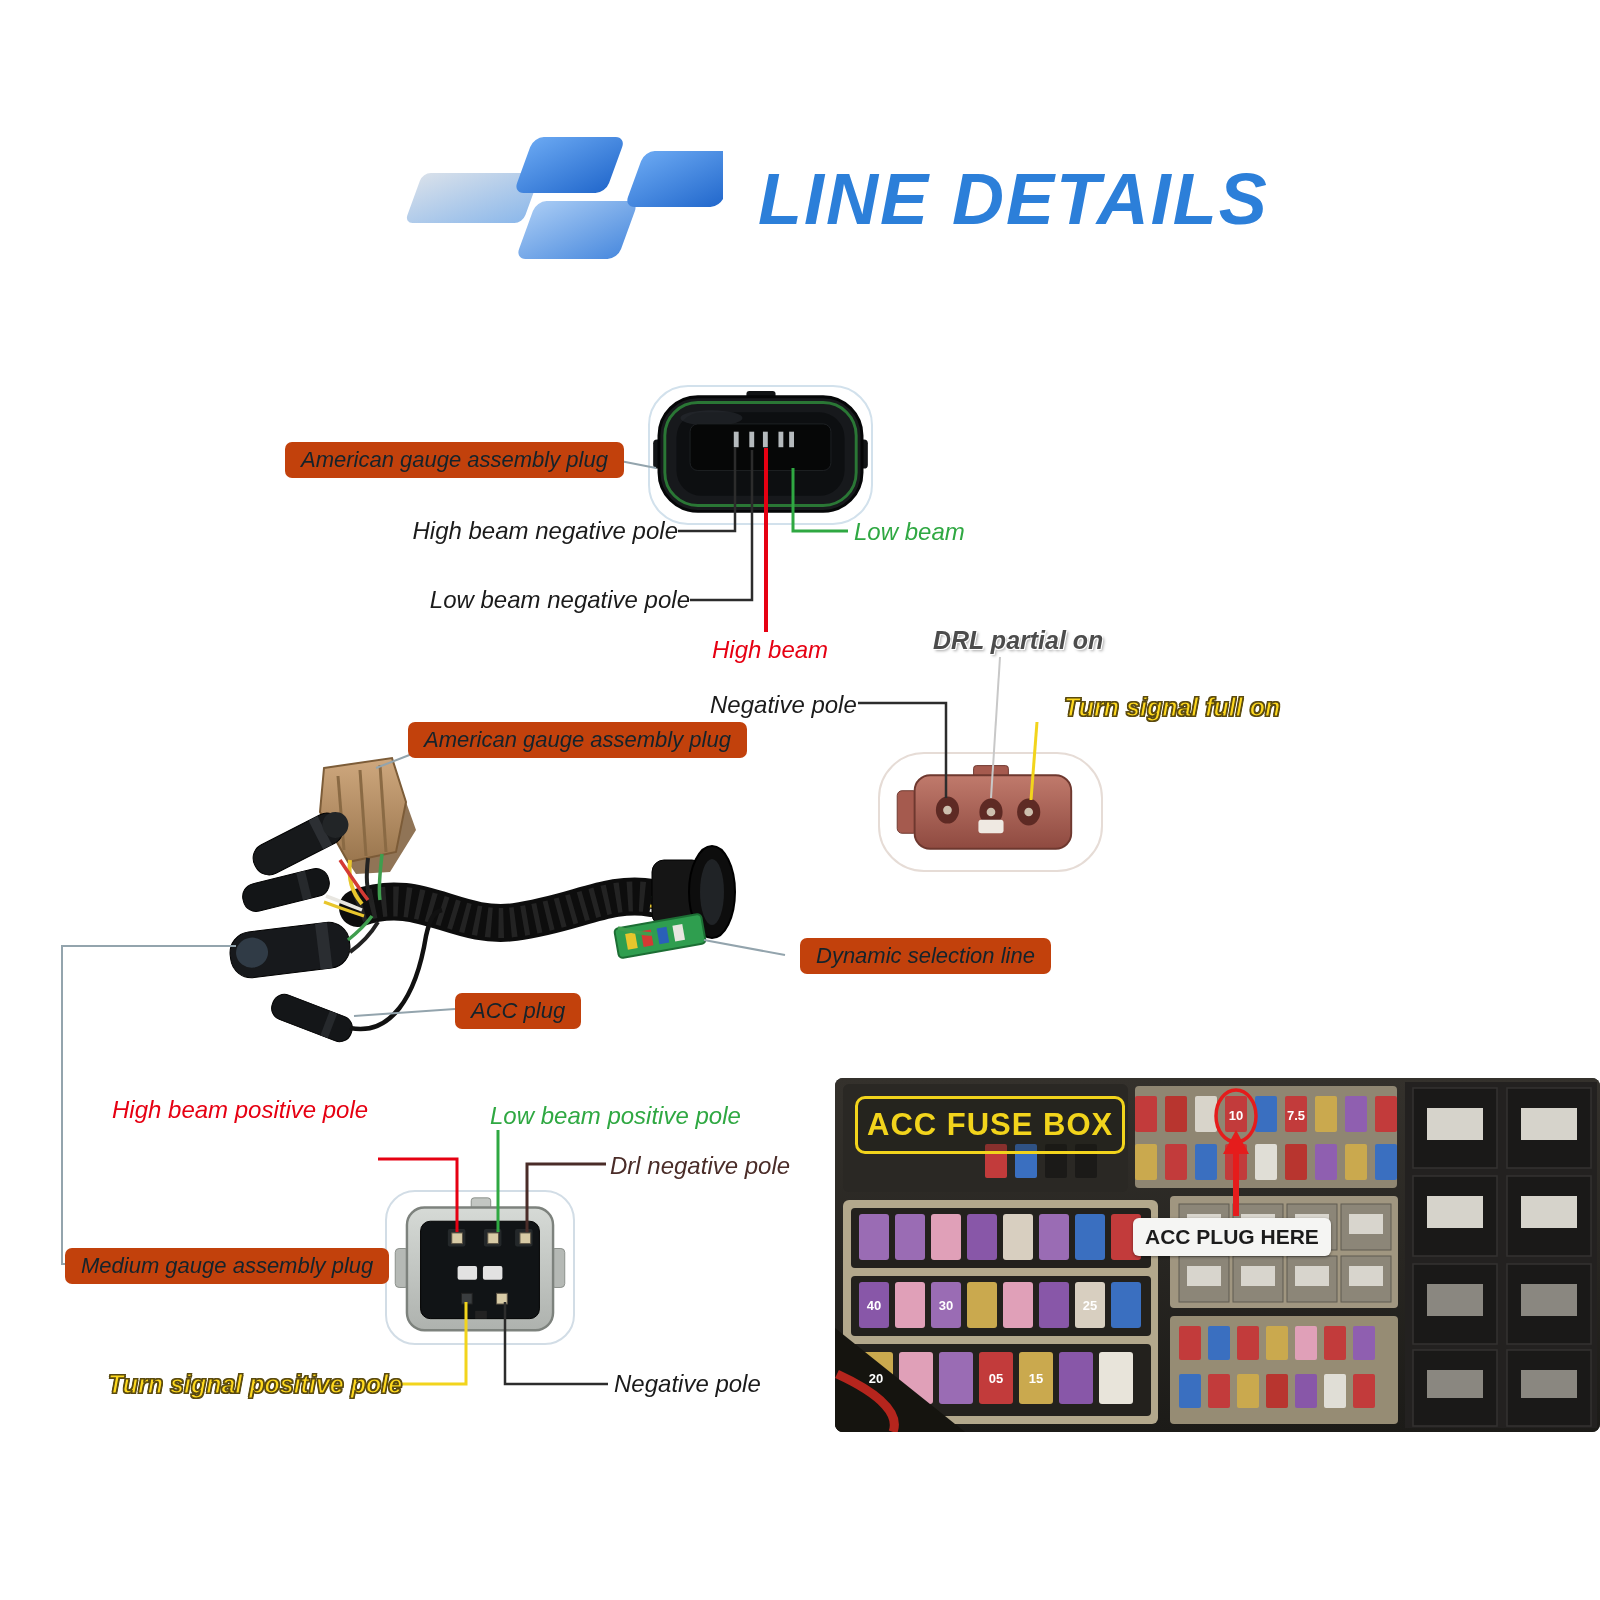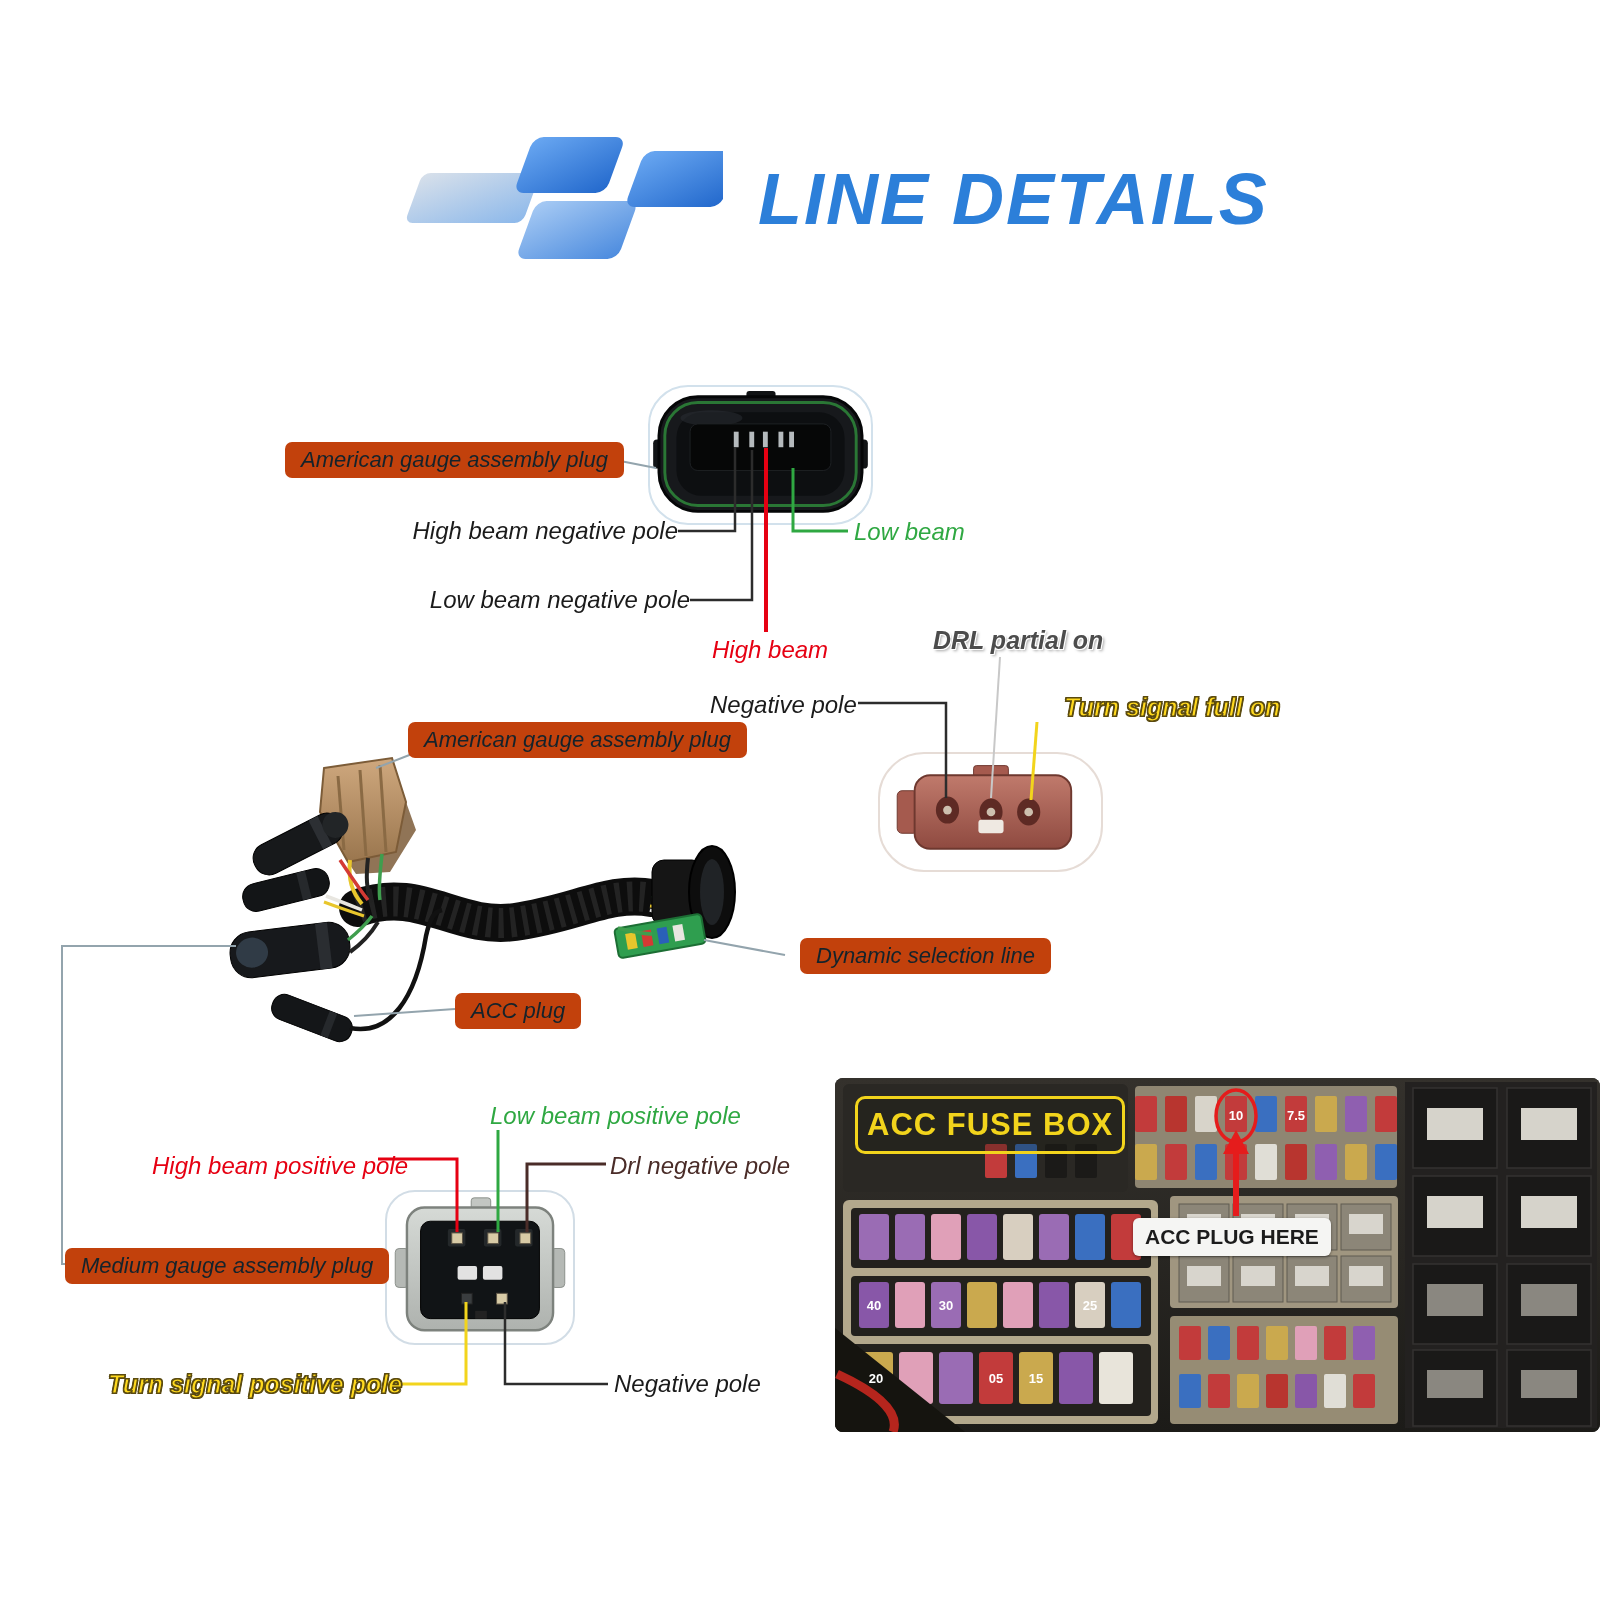--- a/index.html
+++ b/index.html
@@ -397,19 +397,19 @@
 
   <div class="plain" style="left:710px; top:691px;">Negative pole</div>
   <div class="plain emboss-text" style="left:933px; top:626px;">DRL partial on</div>
   <div class="plain yellow-outline" style="left:1064px; top:693px;">Turn signal full on</div>
   <div class="label-box" style="left:408px; top:722px;">American gauge assembly plug</div>
 
   <div class="label-box" style="left:800px; top:938px;">Dynamic selection line</div>
   <div class="label-box" style="left:455px; top:993px;">ACC plug</div>
 
   <div class="plain green-text" style="left:490px; top:1102px;">Low beam positive pole</div>
-  <div class="plain red-text" style="left:112px; top:1152px;margin-left:40px;">High beam positive pole</div>
+  <div class="plain red-text" style="left:112px; top:1096px;">High beam positive pole</div>
   <div class="plain maroon-text" style="left:610px; top:1152px;">Drl negative pole</div>
   <div class="label-box" style="left:65px; top:1248px;">Medium gauge assembly plug</div>
   <div class="plain yellow-outline" style="left:108px; top:1370px;">Turn signal positive pole</div>
   <div class="plain" style="left:614px; top:1370px;">Negative pole</div>
 
 </div>
 
 </body></html>

